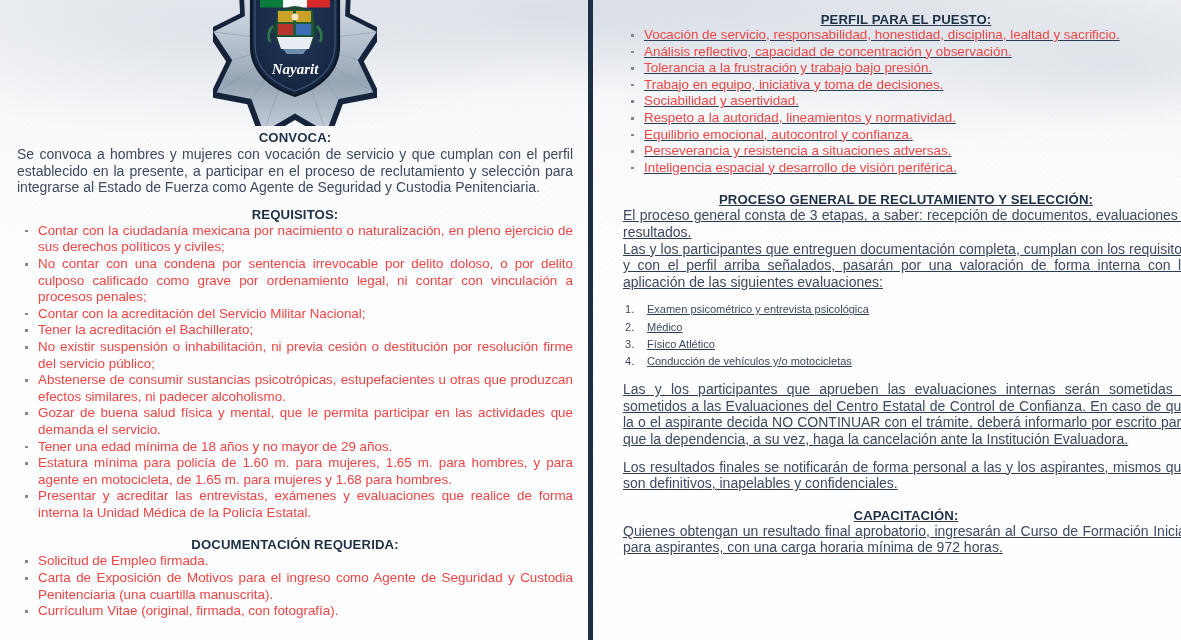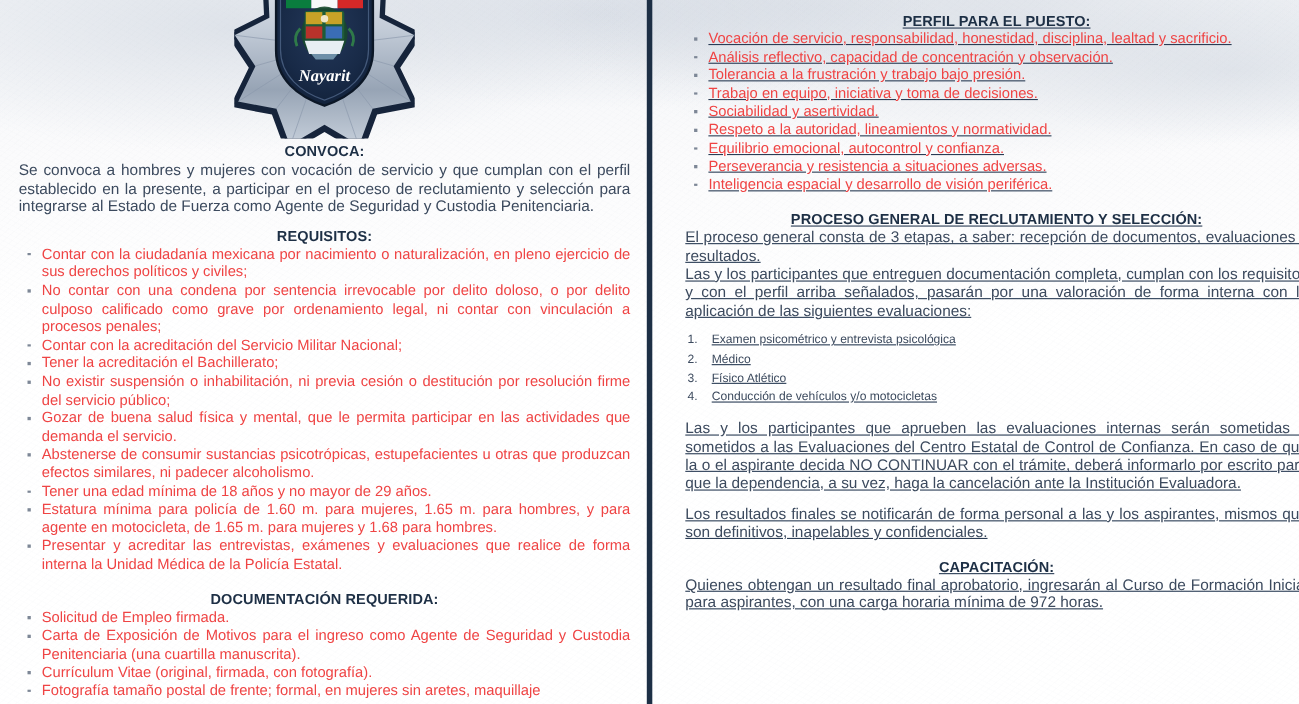--- a/index.html
+++ b/index.html
@@ -249,35 +249,34 @@
 
       <div class="gap-md"></div>
 
       <h2 class="section-title">REQUISITOS:</h2>
       <ul class="bullets">
         <li>Contar con la ciudadanía mexicana por nacimiento o naturalización, en pleno ejercicio de sus derechos políticos y civiles;</li>
         <li>No contar con una condena por sentencia irrevocable por delito doloso, o por delito culposo calificado como grave por ordenamiento legal, ni contar con vinculación a procesos penales;</li>
         <li class="last-line">Contar con la acreditación del Servicio Militar Nacional;</li>
         <li class="last-line">Tener la acreditación el Bachillerato;</li>
         <li>No existir suspensión o inhabilitación, ni previa cesión o destitución por resolución firme del servicio público;</li>
+        <li>Abstenerse de consumir sustancias psicotrópicas, estupefacientes u otras que produzcan efectos similares, ni padecer alcoholismo.</li>
         <li>Gozar de buena salud física y mental, que le permita participar en las actividades que demanda el servicio.</li>
-        <li>Abstenerse de consumir sustancias psicotrópicas, estupefacientes u otras que produzcan efectos similares, ni padecer alcoholismo.</li>
         <li class="last-line">Tener una edad mínima de 18 años y no mayor de 29 años.</li>
         <li>Estatura mínima para policía de 1.60 m. para mujeres, 1.65 m. para hombres, y para agente en motocicleta, de 1.65 m. para mujeres y 1.68 para hombres.</li>
         <li>Presentar y acreditar las entrevistas, exámenes y evaluaciones que realice de forma interna la Unidad Médica de la Policía Estatal.</li>
       </ul>
 
       <div class="gap-lg"></div>
 
       <h2 class="section-title">DOCUMENTACIÓN REQUERIDA:</h2>
       <ul class="bullets">
         <li class="last-line">Solicitud de Empleo firmada.</li>
         <li>Carta de Exposición de Motivos para el ingreso como Agente de Seguridad y Custodia Penitenciaria (una cuartilla manuscrita).</li>
         <li class="last-line">Currículum Vitae (original, firmada, con fotografía).</li>
-        <li class="last-line">Fotografía tamaño postal de frente; formal, en mujeres sin aretes, maquillaje</li>
       </ul>
 
     </div>
   </div>
 
   <div class="divider"></div>
 
   <div class="col" id="right-col">
     <div id="right-body">
 

